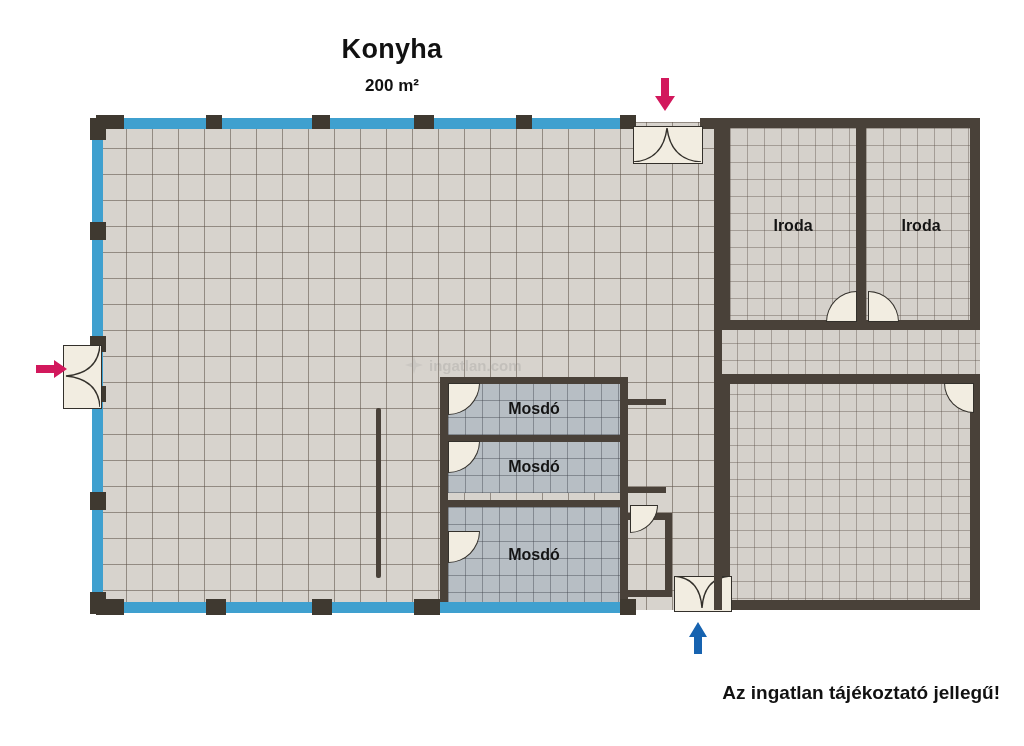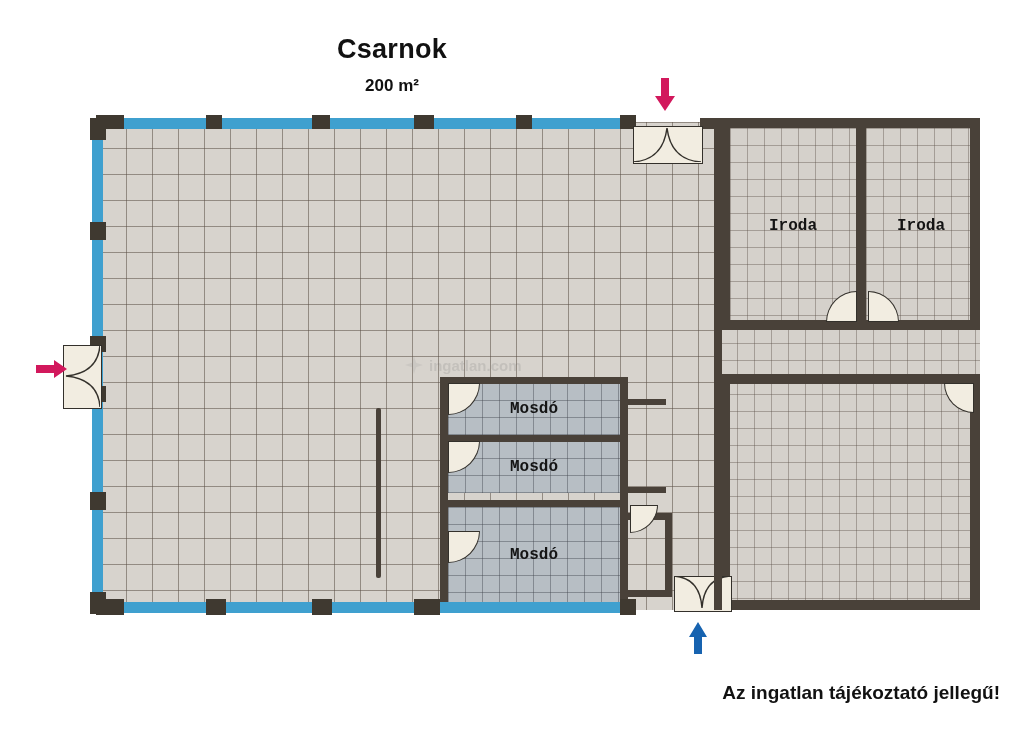--- a/index.html
+++ b/index.html
@@ -18,21 +18,21 @@
               font-weight:bold;color:#111;}
 
   
   .wall{position:absolute;background:#494139;}
   .pillar{position:absolute;background:#3f3930;}
   .glass{position:absolute;background:#3fa0cf;}
 
   .room{position:absolute;overflow:hidden;}
   .room .lbl{position:absolute;left:0;top:50%;width:100%;
              transform:translateY(-50%);text-align:center;
-             font-size:16px;font-weight:bold;color:#141414;font-family:Liberation Mono, monospace;}
+             font-size:16px;font-weight:bold;color:#141414;}
 
   
   .tiles-grey{
     background-color:#d7d3cd;
     background-image:
       linear-gradient(to right, rgba(90,80,70,.55) 1px, transparent 1px),
       linear-gradient(to bottom, rgba(90,80,70,.55) 1px, transparent 1px);
     background-size:26px 26px;
   }
   .tiles-grey-fine{
@@ -74,21 +74,21 @@
              pointer-events:none;}
   .wm-mark{width:18px;height:18px;background:#9a9a9a;
            clip-path:polygon(50% 0,62% 38%,100% 50%,62% 62%,50% 100%,38% 62%,0 50%,38% 38%);}
 </style>
 </head>
 <body>
 
 <div id="plan">
 
   <div class="title">
-    <span>Csarnok</span>
+    <span>Konyha</span>
   </div>
   <div class="subtitle">
     <span>200 m²</span>
   </div>
 
   <div class="room tiles-grey" style="left:100px;top:122px;width:620px;height:488px;"></div>
 
   <div class="room tiles-grey-fine" style="left:720px;top:122px;width:260px;height:488px;"></div>
 
   <div class="room tiles-grey-fine" style="left:730px;top:128px;width:126px;height:196px;">

